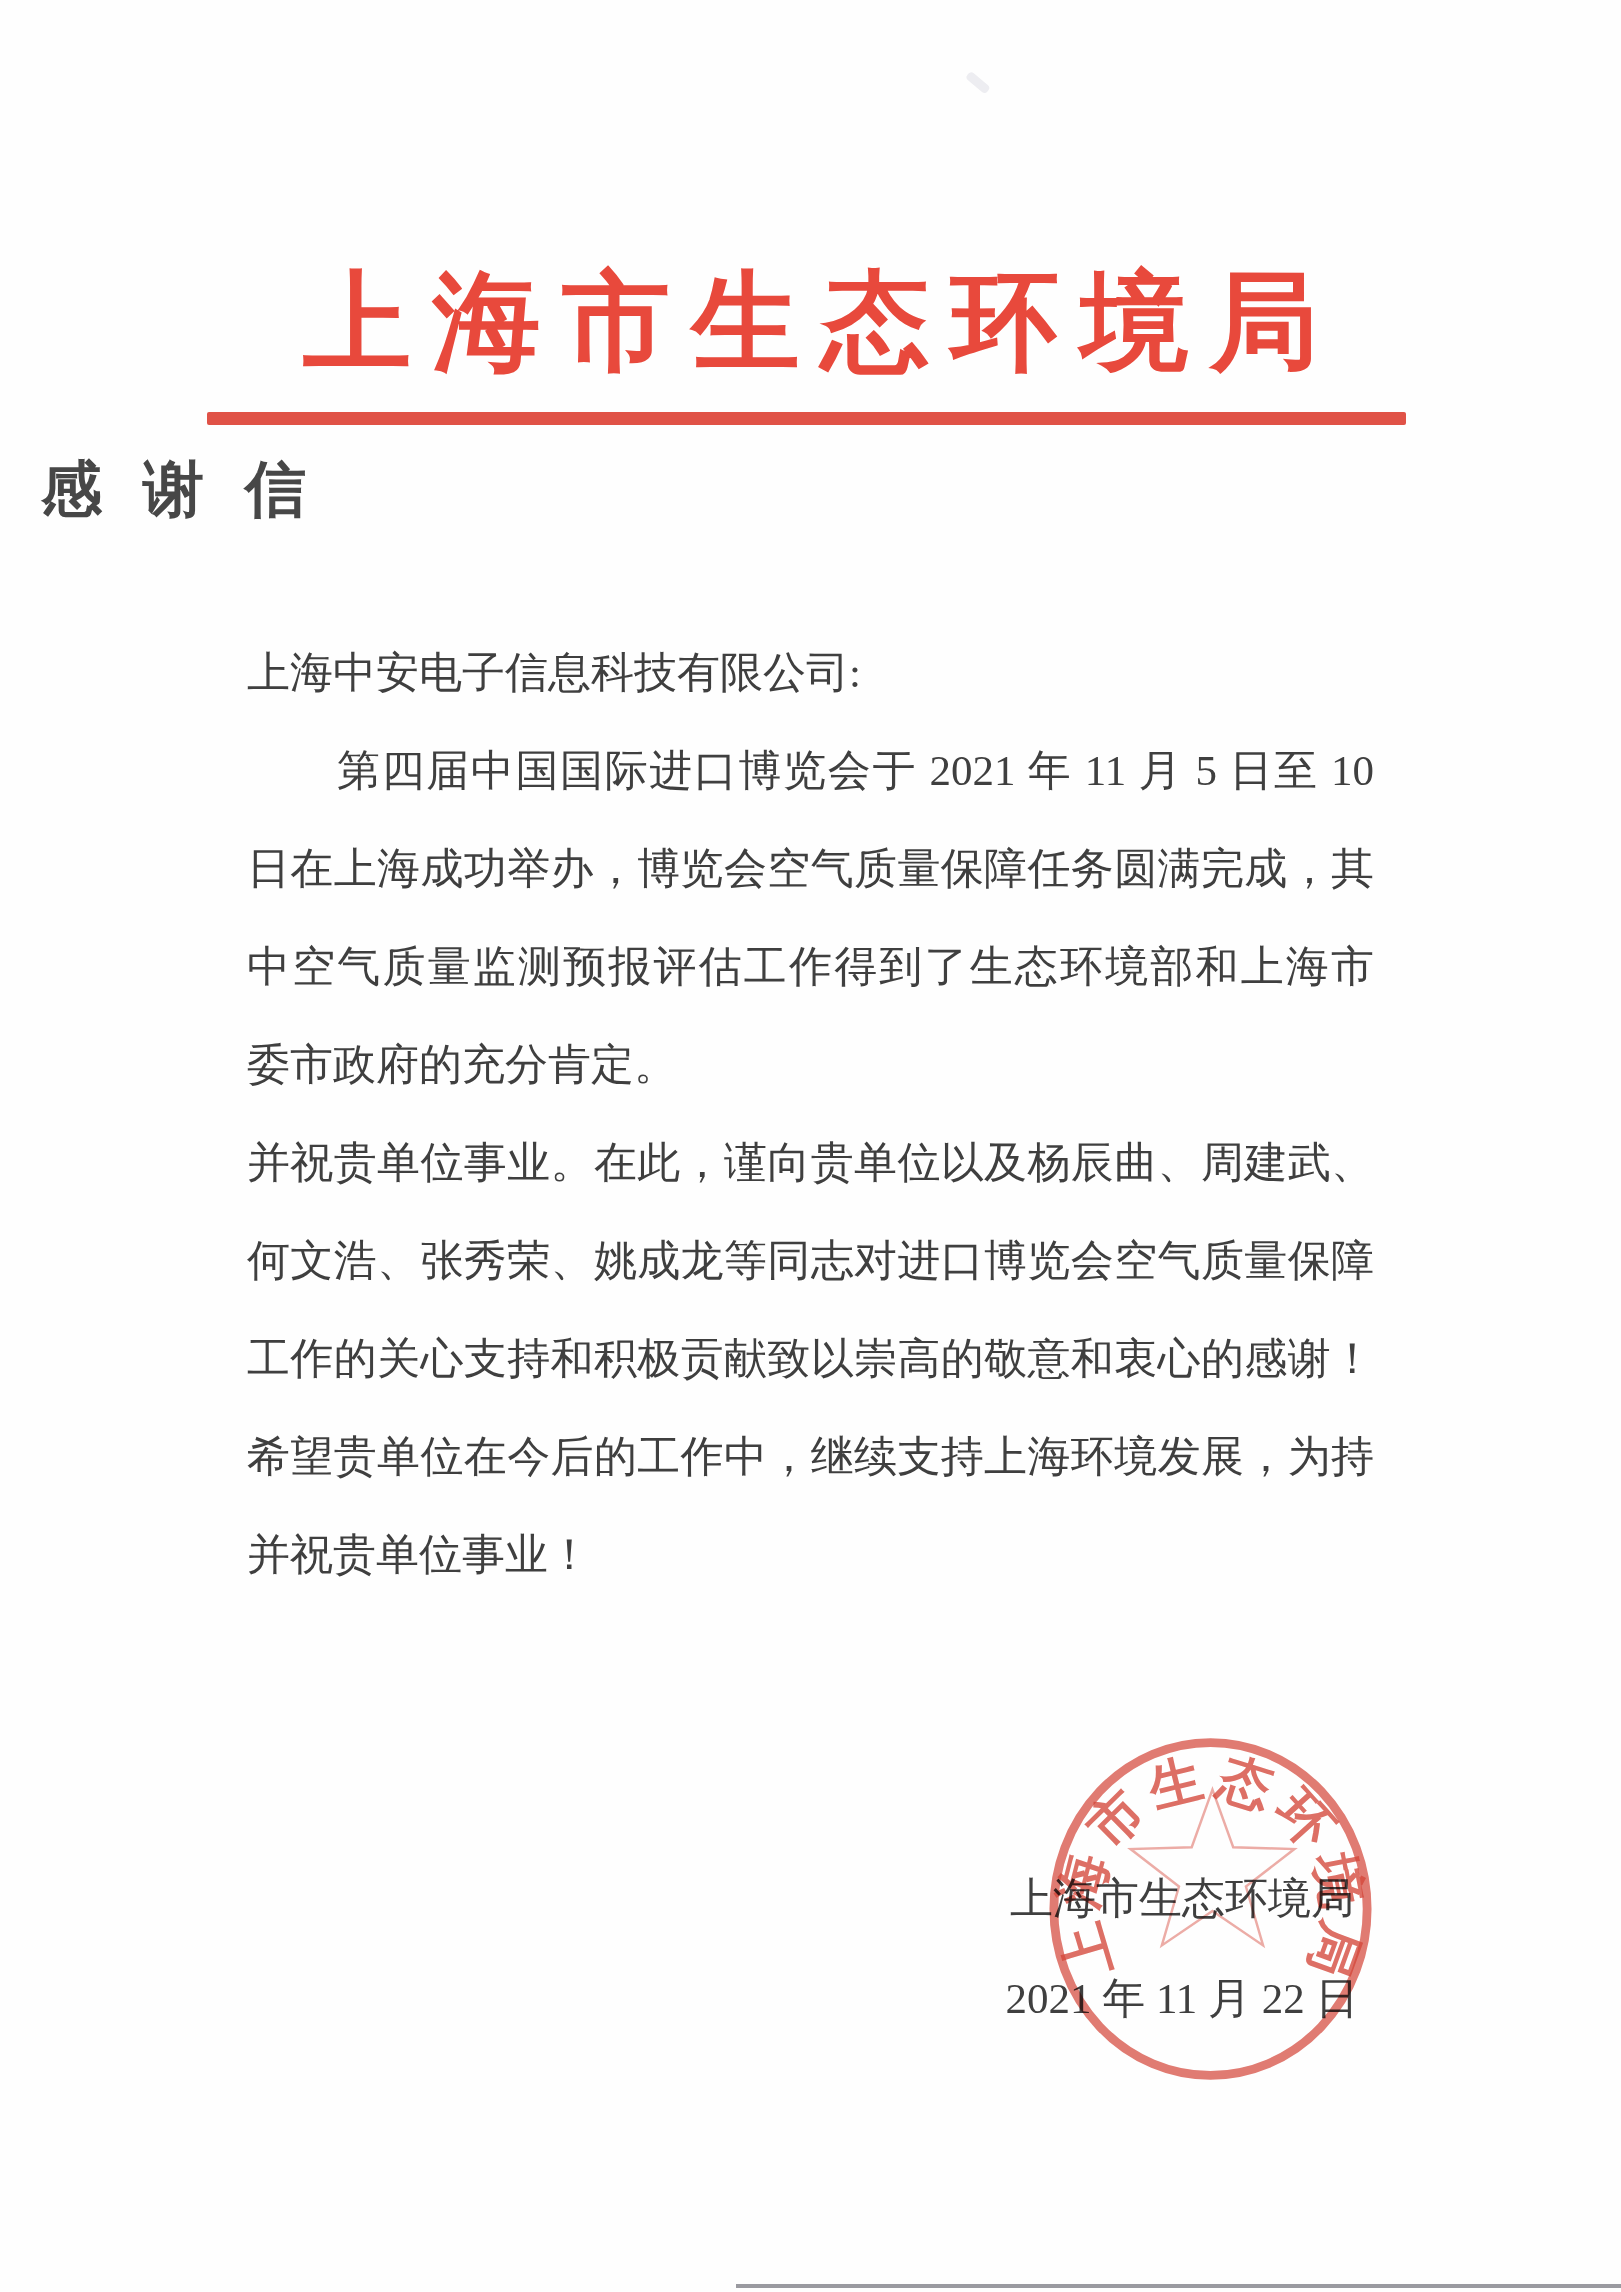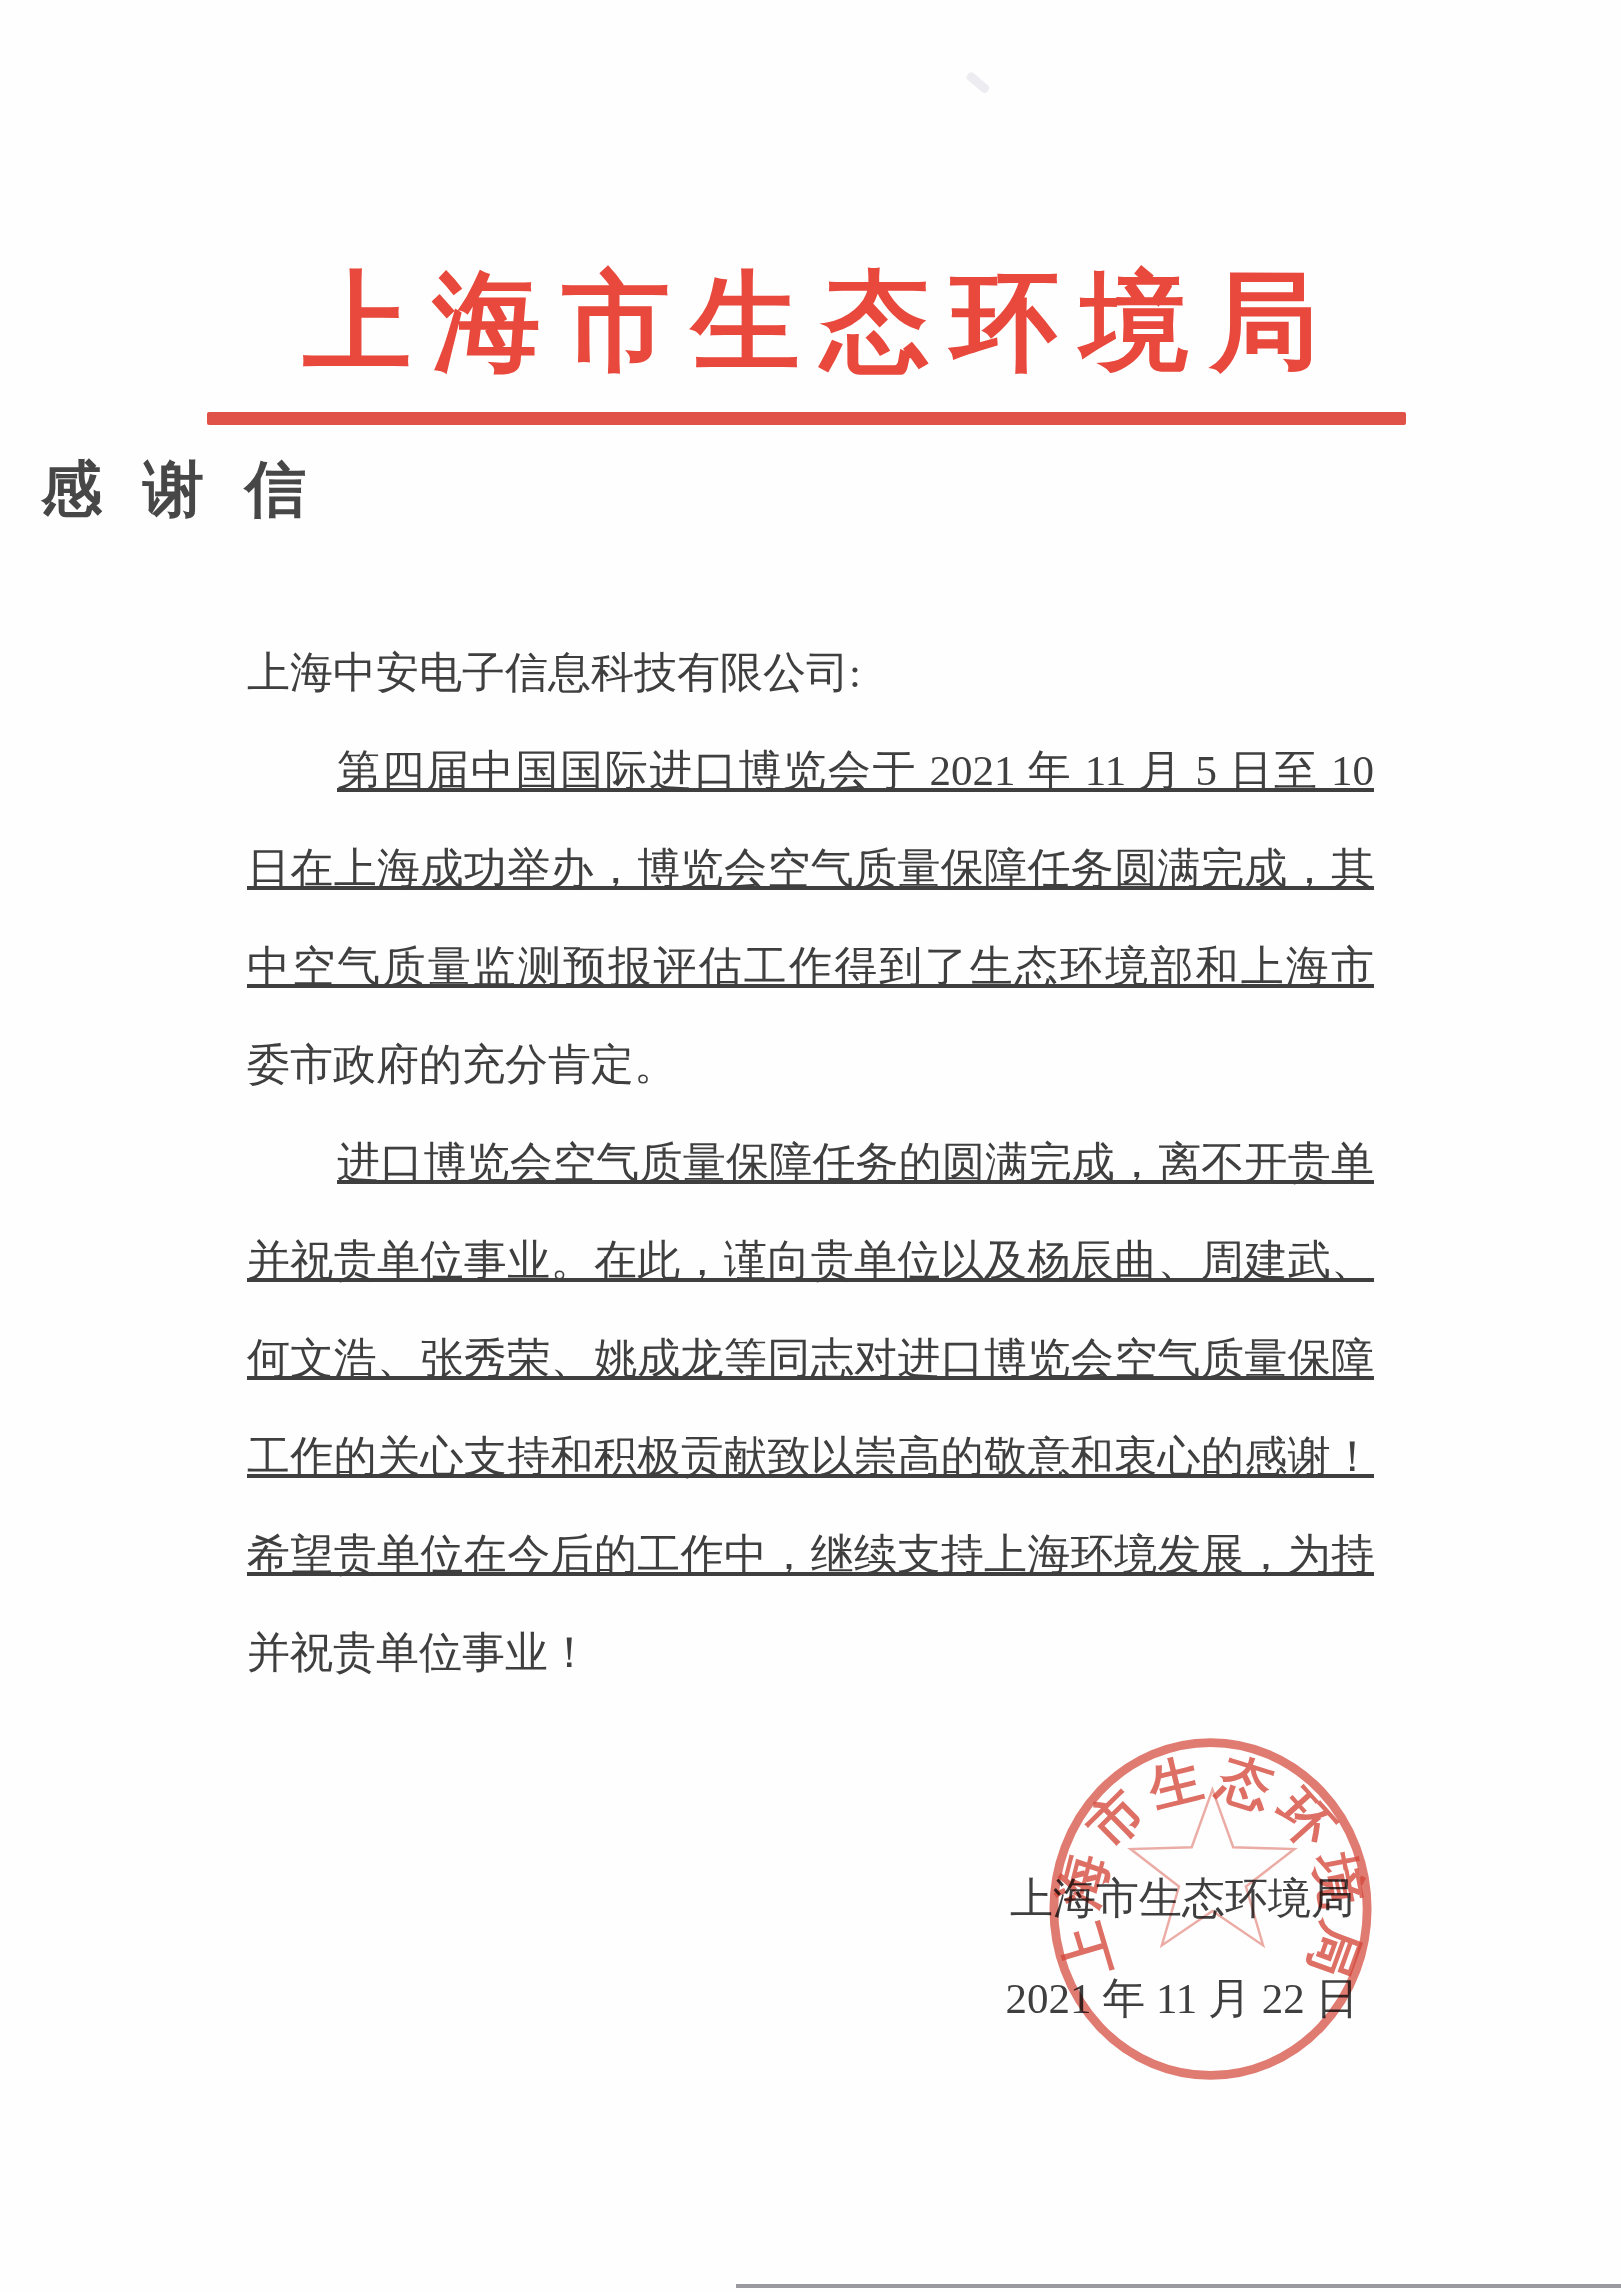--- a/index.html
+++ b/index.html
@@ -61,21 +61,20 @@
     font-size: 43px;
     line-height: 98px;
     color: #3f3f3f;
   }
   .line { height: 98px; white-space: nowrap; }
   .line.j {
     white-space: normal;
     text-align: justify;
     text-align-last: justify;
     text-justify: inter-character;
-    text-decoration: underline;
   }
   .line.ind { text-indent: 90px; }
   .lines-wrap { display: block; }
   
   .sign-agency, .sign-date {
     position: absolute;
     left: 932px;
     width: 500px;
     text-align: center;
     font-size: 43px;
@@ -133,21 +132,20 @@
 
   <div class="letter-title">感谢信</div>
 
   <div class="letter-body">
     <div class="line">上海中安电子信息科技有限公司:</div>
     <div class="lines-wrap">
         <div class="line j ind">第四届中国国际进口博览会于 2021 年 11 月 5 日至 10</div>
         <div class="line j">日在上海成功举办，博览会空气质量保障任务圆满完成，其</div>
         <div class="line j">中空气质量监测预报评估工作得到了生态环境部和上海市</div>
         <div class="line">委市政府的充分肯定。</div>
-        <div class="line j ind">进口博览会空气质量保障任务的圆满完成，离不开贵单</div>
         <div class="line j">并祝贵单位事业。在此，谨向贵单位以及杨辰曲、周建武、</div>
         <div class="line j">何文浩、张秀荣、姚成龙等同志对进口博览会空气质量保障</div>
         <div class="line j">工作的关心支持和积极贡献致以崇高的敬意和衷心的感谢！</div>
         <div class="line j">希望贵单位在今后的工作中，继续支持上海环境发展，为持</div>
         <div class="line">并祝贵单位事业！</div>
       </div>
   </div>
 
   <div class="sign-agency">上海市生态环境局</div>
 

